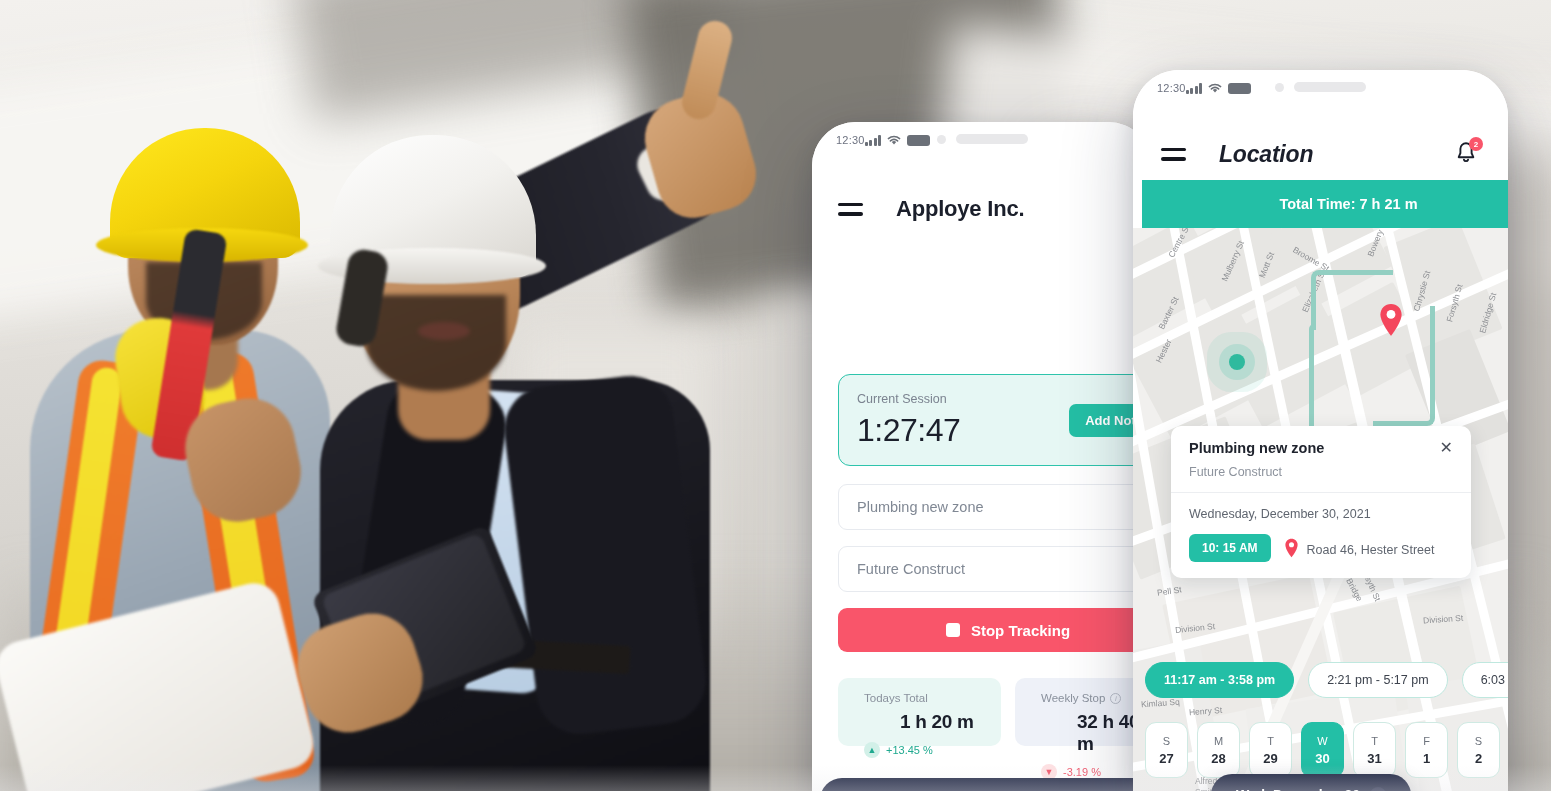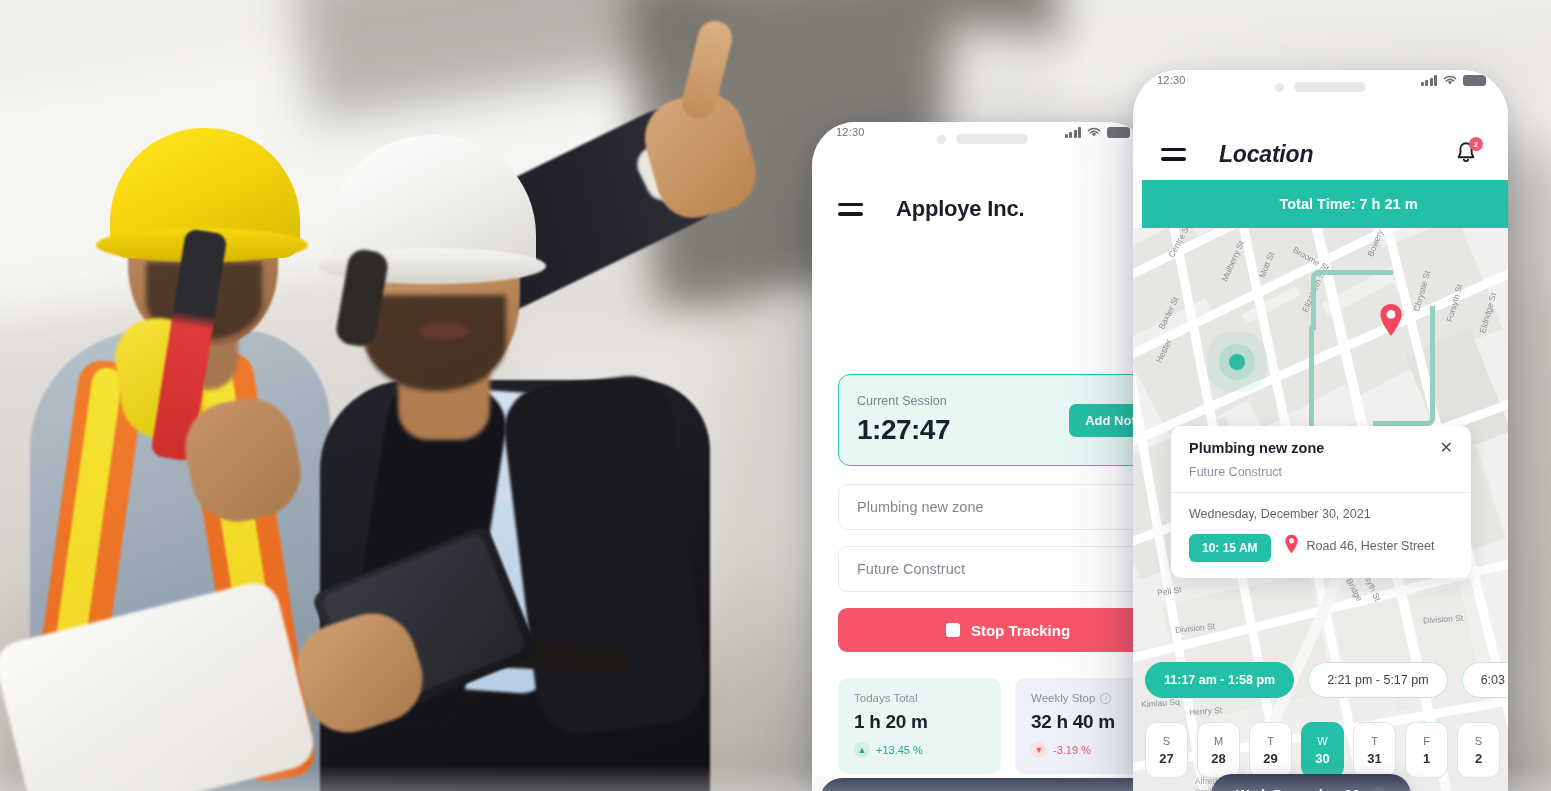--- a/index.html
+++ b/index.html
@@ -258,22 +258,22 @@
   #phone-mid .screen { position: relative; width: 100%; height: 100%; background: #fff; }
 
   .notch-row {
     position: absolute; top: 12px; left: 0; right: 0;
     display: flex; justify-content: center; align-items: center; gap: 10px;
   }
   .notch-dot { width: 9px; height: 9px; border-radius: 50%; background: #e8e8ea; }
   .notch-bar { width: 72px; height: 10px; border-radius: 6px; background: #e8e8ea; }
 
   .statusbar {
-    position: absolute; top: 4px; left: 24px; right: 22px;
-    display: flex; justify-content: space-between; align-items: center;
+    position: absolute; top: 12px; left: 24px; right: 22px;
+    display: flex; align-items: center;
   }
   .status-time { font-size: 11px; color: #6d7280; letter-spacing: .2px; font-weight: 500; }
   .status-icons { display: flex; align-items: center; gap: 6px; }
   .ico-signal { display: flex; align-items: flex-end; gap: 1.5px; height: 11px; }
   .ico-signal i { display: block; width: 3px; background: #6b7078; border-radius: 1px; }
   .ico-signal i:nth-child(1){height:4px}
   .ico-signal i:nth-child(2){height:6px}
   .ico-signal i:nth-child(3){height:8px}
   .ico-signal i:nth-child(4){height:11px}
   .ico-wifi svg { display:block; }
@@ -291,21 +291,21 @@
   .hamburger span:nth-child(2){ width: 25px; }
   .app-title { font-size: 22px; font-weight: 700; color: #1b1f2b; margin-left: 32px; letter-spacing:-.2px; }
 
   .session-card {
     position: absolute; top: 252px; left: 26px; width: 340px; height: 92px;
     background: #e6f7f4; border: 1.6px solid #2ec4ac; border-radius: 12px;
     padding: 14px 18px; display: flex; align-items: center;
   }
   .session-left { flex: 1; }
   .session-label { font-size: 12.5px; color: #7b8390; margin-bottom: 6px; }
-  .session-time { font-size: 28px; font-weight: 700; color: #1b1f2b; letter-spacing: -.5px; }
+  .session-time { font-size: 32px; font-weight: 400; color: #1b1f2b; letter-spacing: -.5px; }
   .add-note-btn {
     background: #24bfa5; color: #fff; border: none; border-radius: 7px;
     padding: 9px 16px; font-size: 13px; font-weight: 600; cursor: pointer;
     font-family: "Liberation Sans", sans-serif; white-space: nowrap;
   }
 
   .field {
     position: absolute; left: 26px; width: 340px; height: 46px;
     background: #fff; border: 1.3px solid #e7eaef; border-radius: 9px;
     display: flex; align-items: center; padding: 0 18px;
@@ -317,25 +317,25 @@
   .stop-btn {
     position: absolute; left: 26px; top: 486px; width: 340px; height: 44px;
     background: #f9556a; border: none; border-radius: 9px; color: #fff;
     display: flex; align-items: center; justify-content: center; gap: 11px;
     font-size: 15px; font-weight: 600; cursor: pointer;
     font-family: "Liberation Sans", sans-serif;
   }
   .stop-square { width: 14px; height: 14px; background: #fff; border-radius: 3px; }
 
   .totals { position: absolute; left: 26px; top: 556px; display: flex; gap: 14px; }
-  .total-card { width: 163px; height: 96px; border-radius: 10px; padding: 14px 16px; }
+  .total-card { width: 163px; height: 68px; border-radius: 10px; padding: 14px 26px; }
   .total-card.today { background: #e9f7f4; }
   .total-card.weekly { background: #eef1f8; }
   .total-label { font-size: 11.5px; color: #8a919d; display:flex; align-items:center; gap:5px; }
-  .total-value { font-size: 19px; font-weight: 800; color: #1b1f2b; margin-top: 7px; letter-spacing:-.3px; }
+  .total-value { font-size: 19px; font-weight: 800; color: #1b1f2b; margin-top: 7px; letter-spacing:-.3px;margin-left:36px; }
   .total-delta { margin-top: 9px; display: flex; align-items: center; gap: 6px; font-size: 11px; }
   .delta-dot { width: 16px; height: 16px; border-radius: 50%; display:flex; align-items:center; justify-content:center; font-size: 9px; }
   .delta-up { background: #d2f0e8; color: #1fa98f; }
   .delta-down { background: #fde0e2; color: #f0566b; }
   .delta-up-text { color: #1fa98f; }
   .delta-down-text { color: #f0566b; }
   .info-circle {
     width: 11px; height: 11px; border-radius: 50%; border: 1px solid #b6bcc6;
     color: #b6bcc6; font-size: 8px; line-height: 9px; text-align: center; font-style: italic;
   }
@@ -401,21 +401,21 @@
     background: #fff; border-radius: 10px; box-shadow: 0 6px 20px rgba(30,40,60,.14);
     overflow: hidden;
   }
   .info-head { padding: 14px 18px 13px; }
   .info-head-top { display: flex; align-items: flex-start; }
   .info-title { font-size: 14.5px; font-weight: 600; color: #20242e; flex: 1; }
   .info-close { font-size: 16px; color: #4a4f5a; cursor: pointer; line-height: 1; }
   .info-sub { font-size: 12.5px; color: #8d939d; margin-top: 9px; }
   .info-body { border-top: 1px solid #eceef1; padding: 14px 18px 16px; }
   .info-date { font-size: 12.5px; color: #5f656f; }
-  .info-row { display: flex; align-items: flex-start; gap: 13px; margin-top: 13px; }
+  .info-row { display: flex; align-items: flex-end; gap: 13px; margin-top: 13px; }
   .time-chip {
     background: #23bfa6; color: #fff; border-radius: 6px; padding: 7px 13px;
     font-size: 12px; font-weight: 600; cursor: pointer;
   }
   .addr-row { display: flex; align-items: center; gap: 8px; }
   .addr-text { font-size: 12.5px; color: #5f656f; }
 
   .session-chips {
     position: absolute; left: 12px; bottom: 112px; display: flex; gap: 14px;
   }
@@ -733,21 +733,21 @@
                     <circle cx="13" cy="11.4" r="4.4" fill="#fff"></circle>
                   </svg>
               </span>
               <span class="addr-text">Road 46, Hester Street</span>
             </div>
           </div>
         </div>
       </div>
 
       <div class="session-chips">
-        <div class="sess-chip active">11:17 am - 1:58 pm</div>
+        <div class="sess-chip active">11:17 am - 3:58 pm</div>
         <div class="sess-chip">2:21 pm - 5:17 pm</div>
         <div class="sess-chip">6:03 pm - 6:2</div>
       </div>
 
       <div class="day-strip">
         <div class="day-cell">
           <span class="day-dow">S</span>
           <span class="day-num">27</span>
         </div>
         <div class="day-cell">

